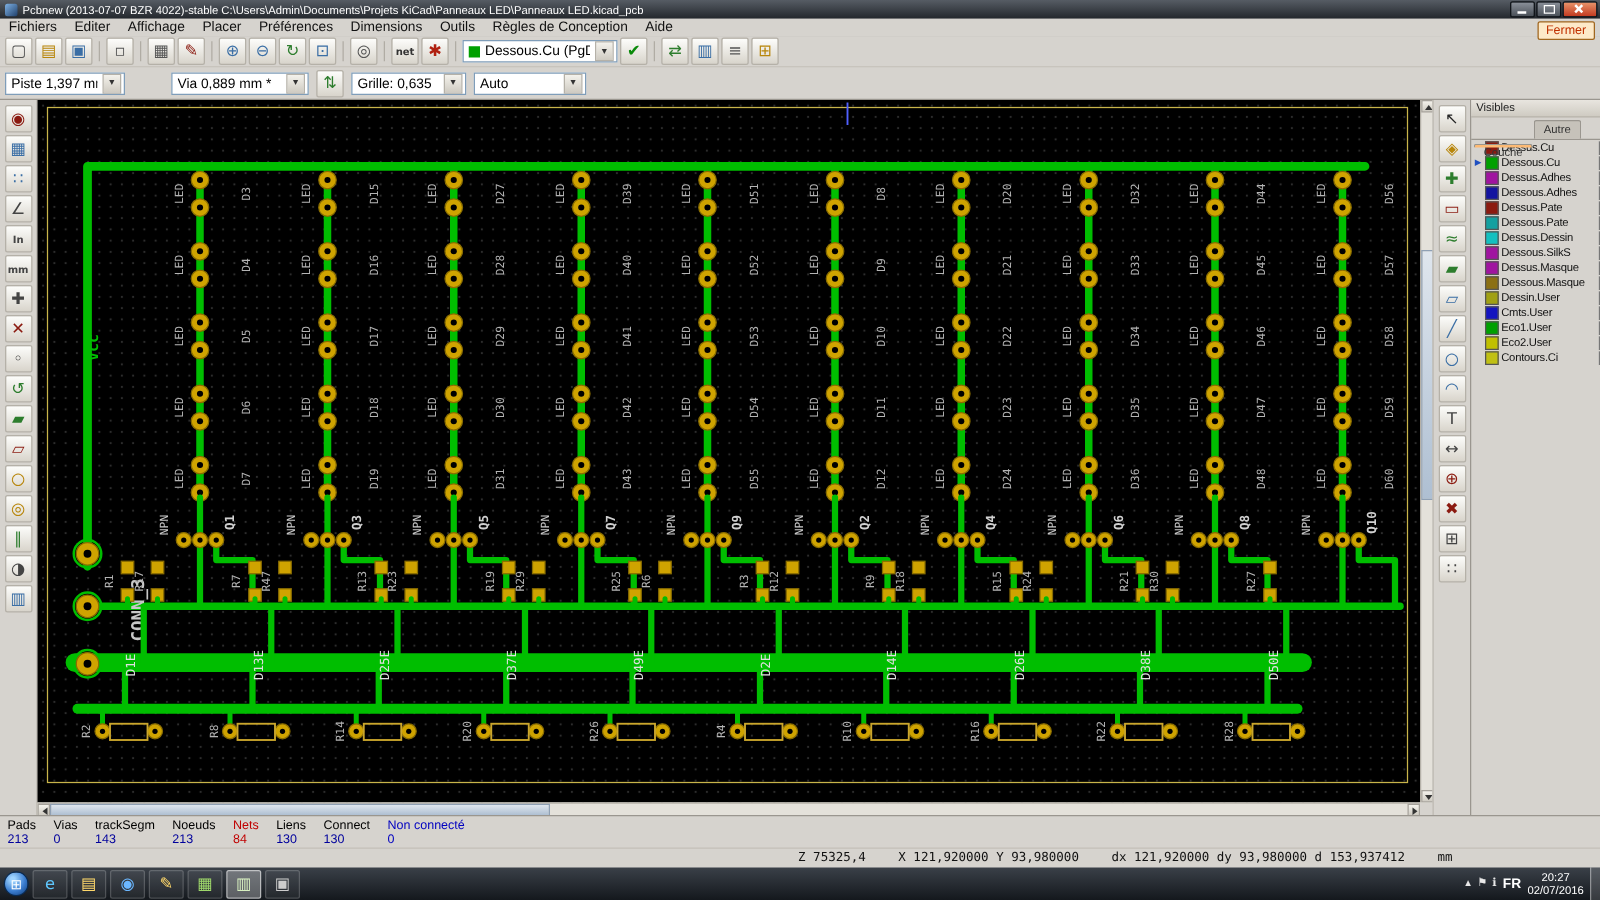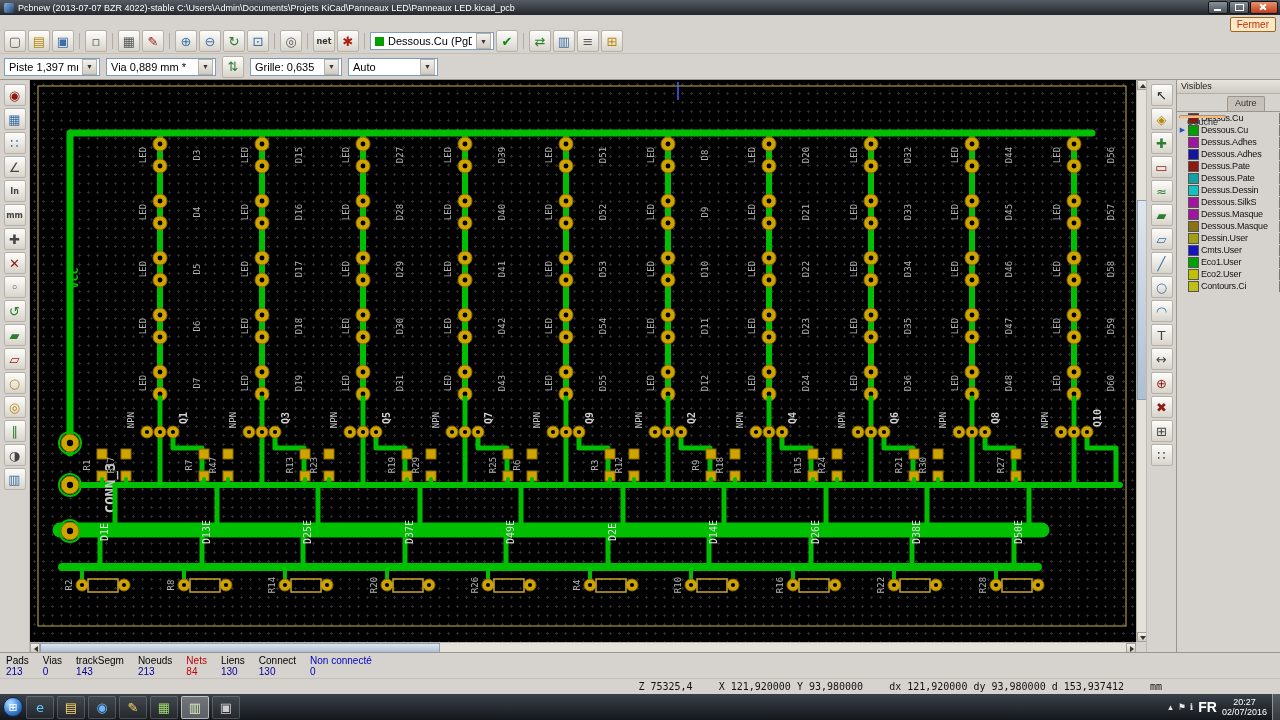--- a/index.html
+++ b/index.html
@@ -105,40 +105,51 @@
     background:radial-gradient(circle at 35% 30%,#9fd4ff 10%,#3c7ed0 55%,#0d3a77);
     display:flex;align-items:center;justify-content:center;color:#fff;font-size:11px;
     font-family:"DejaVu Sans",sans-serif;border:1px solid #0a2a50;box-sizing:border-box;}
   .tb-icon{width:26px;height:21px;border-radius:2px;border:1px solid rgba(255,255,255,.18);
     background:rgba(255,255,255,.06);display:flex;align-items:center;justify-content:center;
     font-family:"DejaVu Sans",sans-serif;font-size:13px;}
   .tb-icon.active{background:rgba(255,255,255,.30);border-color:rgba(255,255,255,.55);}
   .tb-spacer{flex:1;}
   .tray{display:flex;align-items:center;gap:5px;color:#fff;}
   .tray .tico{font-size:9px;color:#e8e8e8;font-family:"DejaVu Sans",sans-serif;}
-  .tray .lang{font-size:14px;font-weight:bold;}
+  .tray .lang{font-size:11px;font-weight:bold;}
   .clock{font-size:9px;line-height:10px;text-align:center;}
   .show-desktop{width:7px;height:26px;background:rgba(255,255,255,.15);border-left:1px solid rgba(255,255,255,.4);}
 </style>
 </head>
 <body>
 
 <div class="window">
 
   <div class="titlebar">
     <div class="appicon"></div>
     <div class="title-text">Pcbnew (2013-07-07 BZR 4022)-stable C:\Users\Admin\Documents\Projets KiCad\Panneaux LED\Panneaux LED.kicad_pcb</div>
     <div class="winbtns">
       <div class="wbtn min"></div>
       <div class="wbtn max"></div>
       <div class="wbtn close"></div>
     </div>
   </div>
   <div class="close-tip">Fermer</div>
 
+  <div class="menubar" id="menubar">
+      <span class="menu-item">Fichiers</span>
+      <span class="menu-item">Editer</span>
+      <span class="menu-item">Affichage</span>
+      <span class="menu-item">Placer</span>
+      <span class="menu-item">Préférences</span>
+      <span class="menu-item">Dimensions</span>
+      <span class="menu-item">Outils</span>
+      <span class="menu-item">Règles de Conception</span>
+      <span class="menu-item">Aide</span>
+    </div>
 
   <div class="toolbar1">
     <span id="tb1a" style="display:flex;gap:2px;align-items:center;">
         <div class="icon">
           <span class="glyph" style="color: rgb(85, 85, 85);">▢</span>
         </div>
         <div class="icon">
           <span class="glyph" style="color: rgb(184, 134, 11);">▤</span>
         </div>
         <div class="icon">
@@ -204,21 +215,21 @@
           <span class="glyph" style="color: rgb(184, 134, 11);">⊞</span>
         </div>
       </span>
   </div>
 
   <div class="toolbar2" id="toolbar2">
       <div class="combo" style="width: 96px;">
         <span class="val">Piste 1,397 mm *</span>
         <span class="dd">▼</span>
       </div>
-      <div class="combo" style="width: 110px;">
+      <div class="combo" style="width: 110px; margin-left: 31px;">
         <span class="val">Via 0,889 mm *</span>
         <span class="dd">▼</span>
       </div>
       <div class="icon">
         <span class="glyph" style="color: rgb(45, 125, 45);">⇅</span>
       </div>
       <div class="combo" style="width: 92px;">
         <span class="val">Grille: 0,635</span>
         <span class="dd">▼</span>
       </div>

